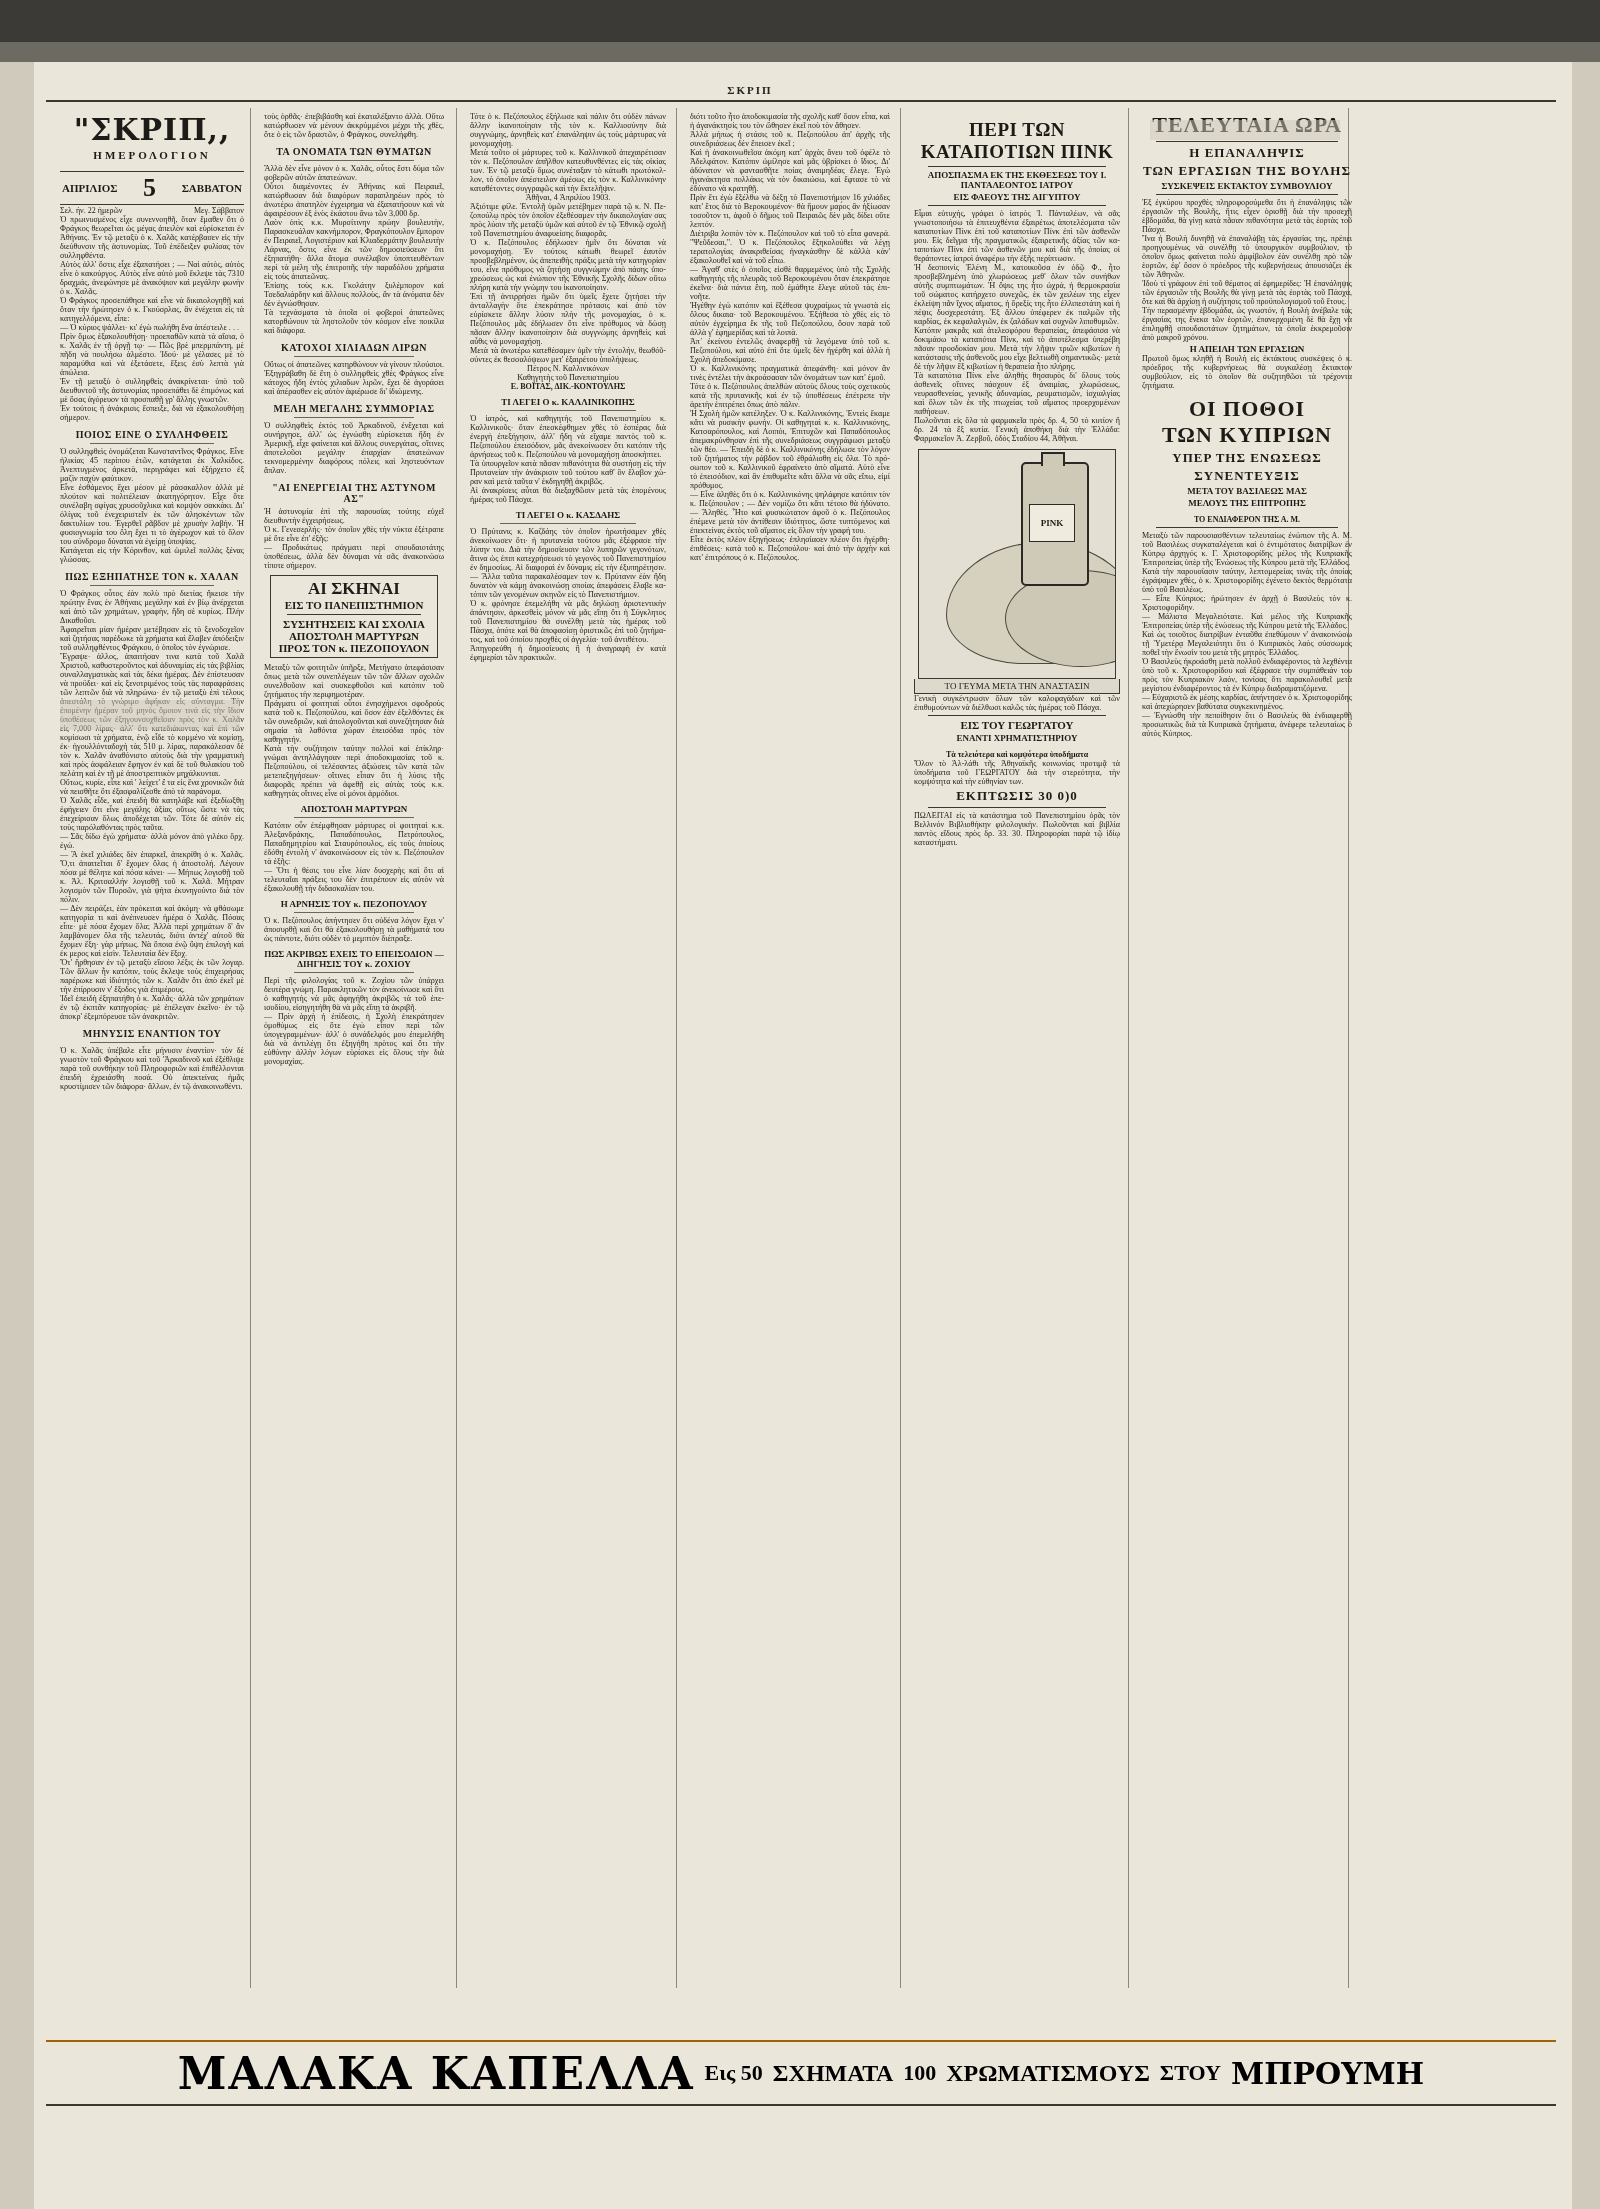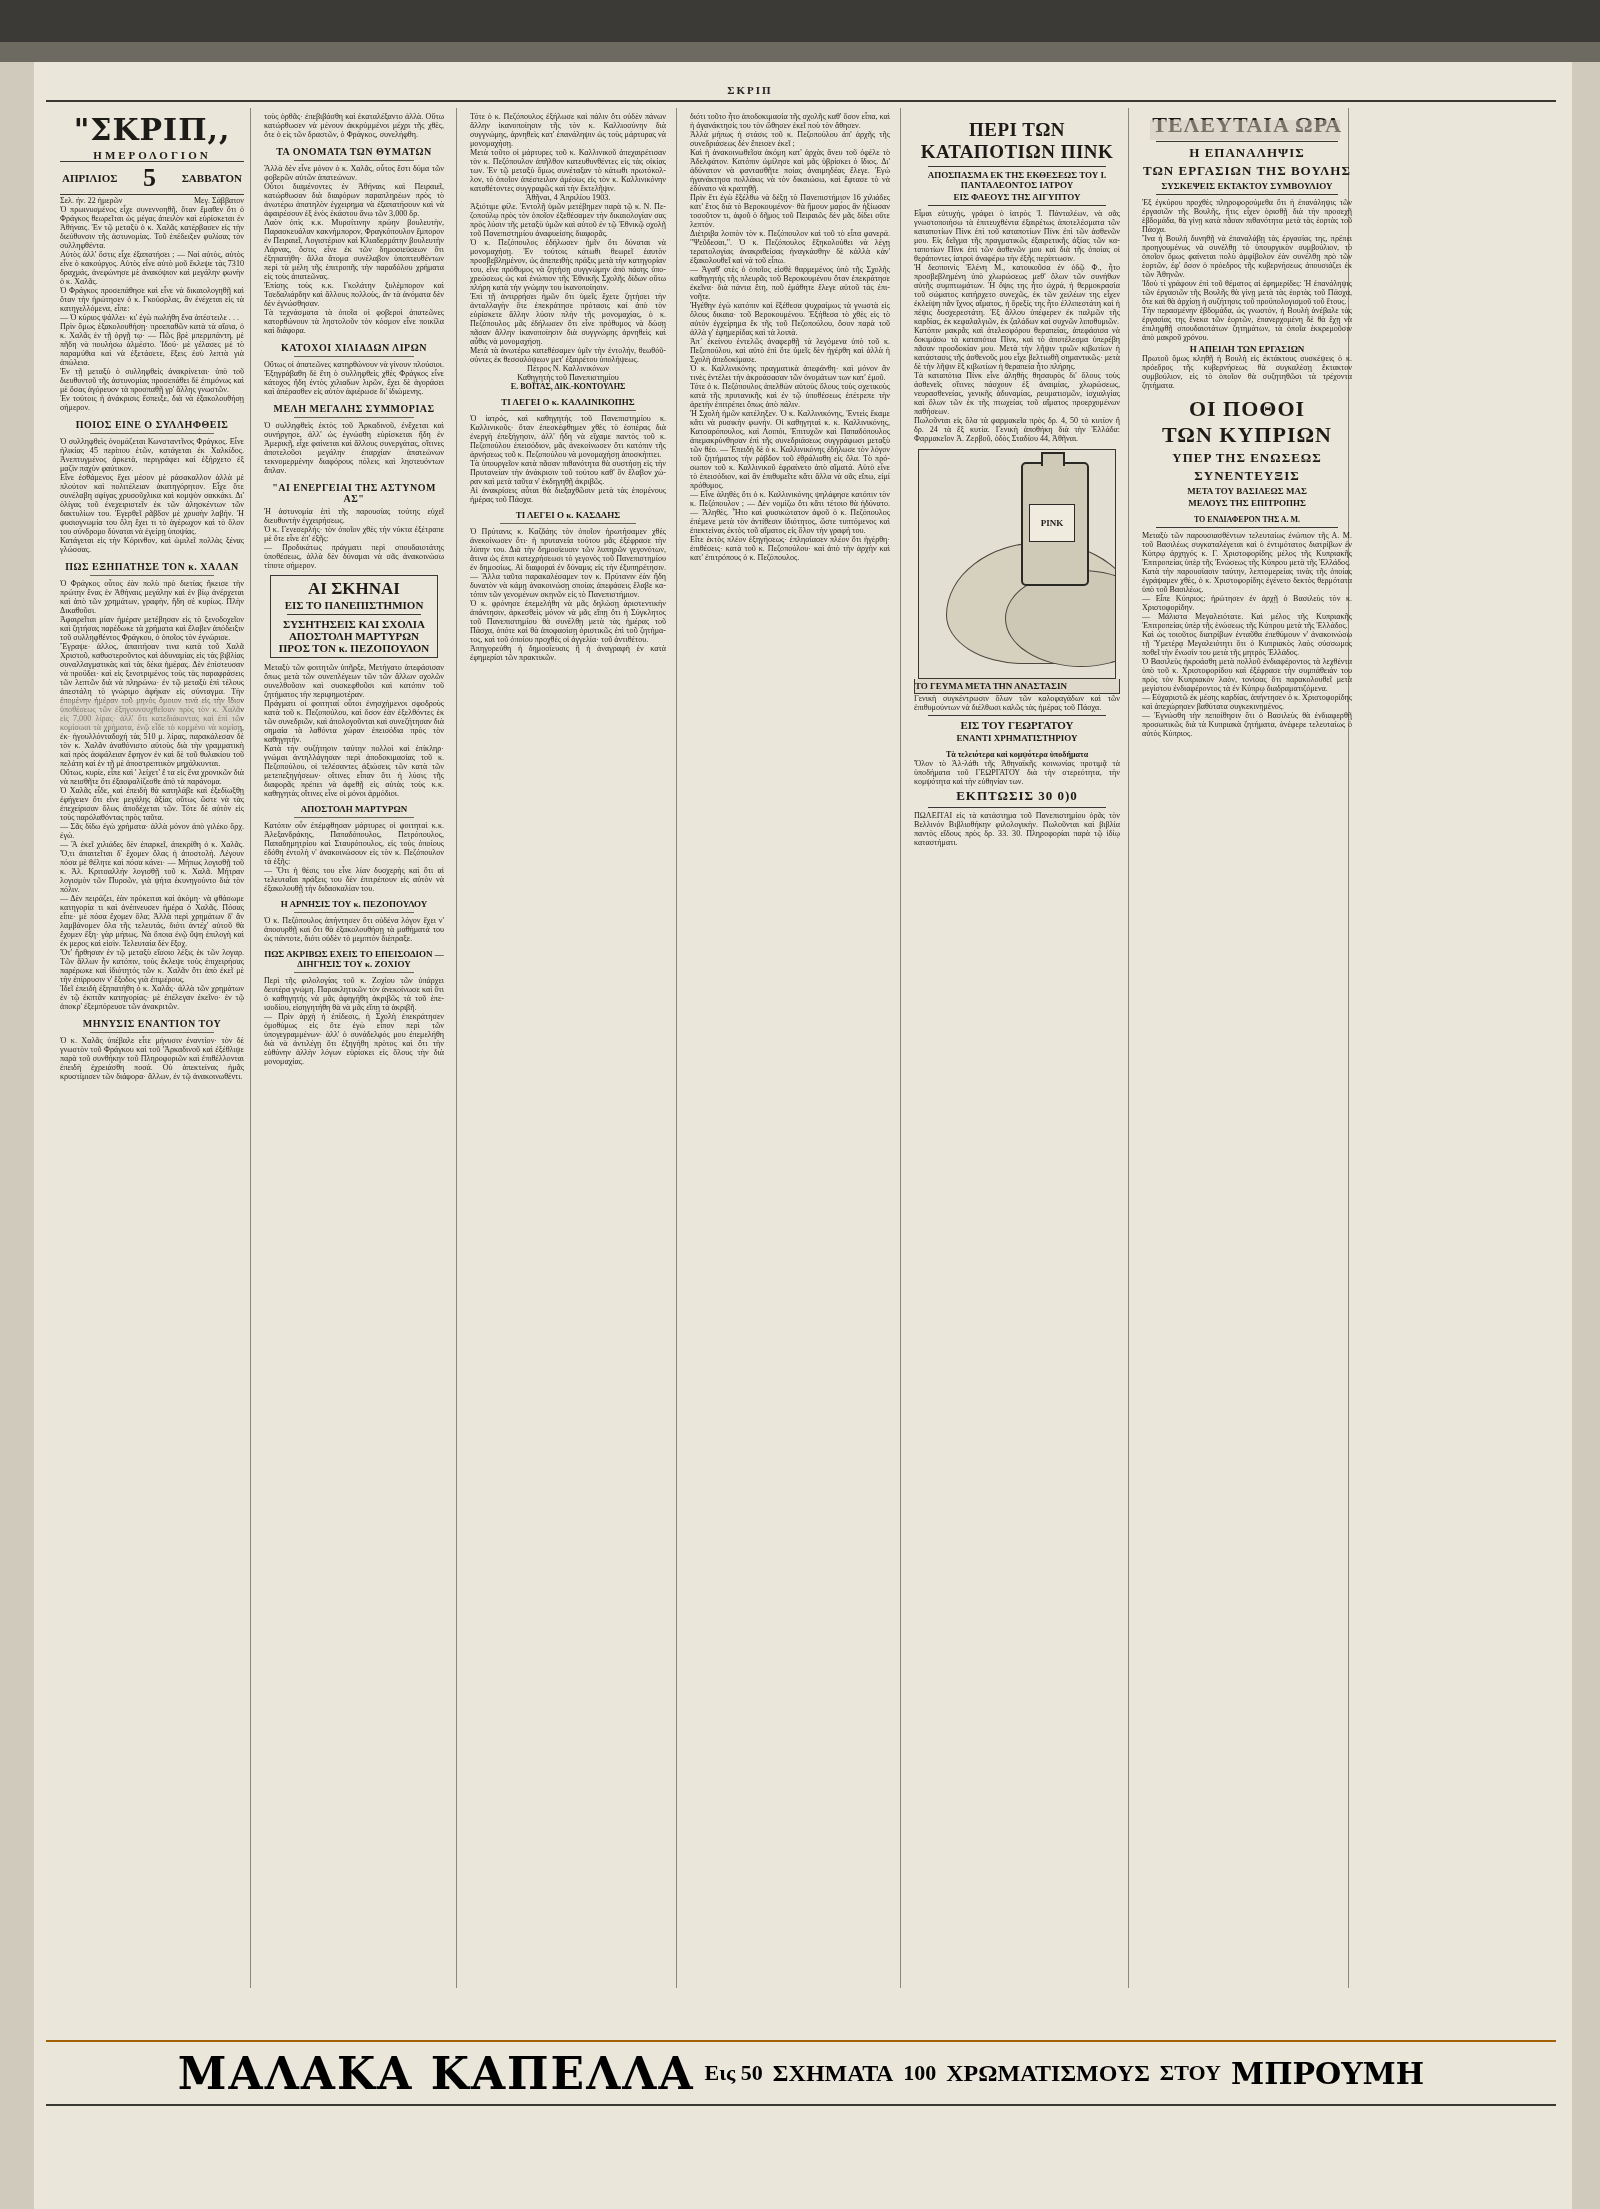--- a/index.html
+++ b/index.html
@@ -17,21 +17,21 @@
   .rule-top{position:absolute;left:46px;top:100px;width:1510px;height:2px;background:#3a3833;}
 
   
   .col{position:absolute;top:112px;color:#1d1b17;}
   .col .txt{font-size:8.1px;line-height:9.0px;text-align:justify;letter-spacing:0px;word-spacing:0px;}
   .vrule{position:absolute;top:108px;width:1px;height:1880px;background:#8d887c;}
 
   .masthead{text-align:center;}
   .mast-title{font-size:30px;font-weight:bold;letter-spacing:1px;font-family:"DejaVu Serif",serif;}
   .mast-sub{font-size:11px;letter-spacing:3px;margin-top:2px;font-weight:bold;}
-  .mast-row{display:flex;justify-content:space-between;align-items:center;font-size:11px;font-weight:bold;margin-top:0;border-top:1px solid #3a3833;border-bottom:1px solid #3a3833;padding:1px 2px;}
+  .mast-row{display:flex;justify-content:space-between;align-items:center;font-size:11px;font-weight:bold;margin-top:10px;border-top:1px solid #3a3833;border-bottom:1px solid #3a3833;padding:1px 2px;}
   .mast-big{font-size:26px;font-weight:bold;}
   .mast-row2{display:flex;justify-content:space-between;font-size:8px;margin-top:1px;}
 
   h2.hd{font-size:10px;font-weight:bold;text-align:center;margin:7px 0 3px 0;letter-spacing:0.5px;}
   h3.hd2{font-size:9px;font-weight:bold;text-align:center;margin:6px 0 3px 0;}
   .rule{height:1px;background:#3a3833;margin:3px 14px;}
   .rule-sm{height:1px;background:#6b665c;margin:3px 30px;}
 
   .hl-box{border:1px solid #3a3833;padding:3px 2px;margin:5px 6px;text-align:center;}
   .hl-1{font-size:17px;font-weight:bold;}
@@ -44,21 +44,21 @@
   .rh4{font-size:9px;font-weight:bold;text-align:center;margin-top:2px;}
   .rh5{font-size:8px;font-weight:bold;text-align:center;margin-top:7px;}
 
   
   .illus{margin:6px 4px 0 4px;border:1px solid #3a3833;height:228px;background:#e3dfd2;position:relative;overflow:hidden;}
   .bottle{position:absolute;left:52%;top:12px;width:58px;height:120px;border:2px solid #2b2925;border-radius:5px;background:#cfc9b8;padding-left:6px;}
   .bottle:before{content:"";position:absolute;left:18px;top:-12px;width:20px;height:12px;border:2px solid #2b2925;border-bottom:none;background:#cfc9b8;}
   .bottle-lbl{position:absolute;left:6px;top:40px;width:44px;height:36px;border:1px solid #2b2925;background:#efecdf;font-size:9px;text-align:center;line-height:36px;font-weight:bold;}
   .hand{position:absolute;left:14%;top:92px;width:190px;height:120px;border-radius:50% 50% 40% 40%/60% 60% 40% 40%;background:#d6d0bf;border:1px solid #4a473f;}
   .hand2{position:absolute;left:44%;top:120px;width:150px;height:95px;border-radius:50%;background:#cdc7b6;border:1px solid #4a473f;}
-  .illus-cap{font-size:9px;font-weight:bold;border:1px solid #3a3833;border-top:none;padding:2px 0;background:#ded9ca;}
+  .illus-cap{font-size:9px;font-weight:normal;text-align:center;border:1px solid #3a3833;border-top:none;padding:2px 0;background:#ded9ca;}
 
   
   .banner{position:absolute;left:46px;top:2040px;width:1510px;height:62px;border-top:2px solid #a16207;border-bottom:2px solid #3a3833;display:flex;align-items:center;justify-content:center;gap:10px;}
   .b1{font-size:44px;font-weight:bold;letter-spacing:2px;font-family:"DejaVu Serif",serif;}
   .b2{font-size:22px;font-weight:bold;}
   .b3{font-size:24px;font-weight:bold;}
   .b4{font-size:30px;font-weight:bold;font-family:"DejaVu Serif",serif;}
   .smear{position:absolute;background:#cdc8ba;opacity:.5;}
 </style>
 </head>

